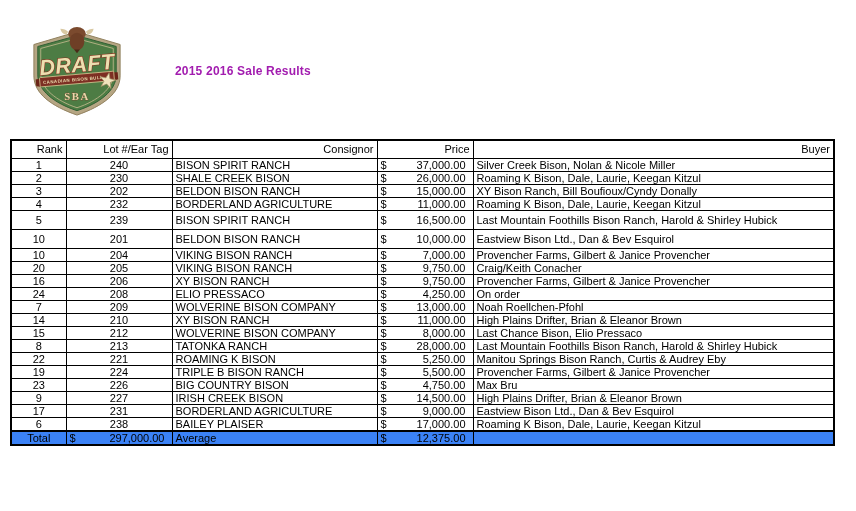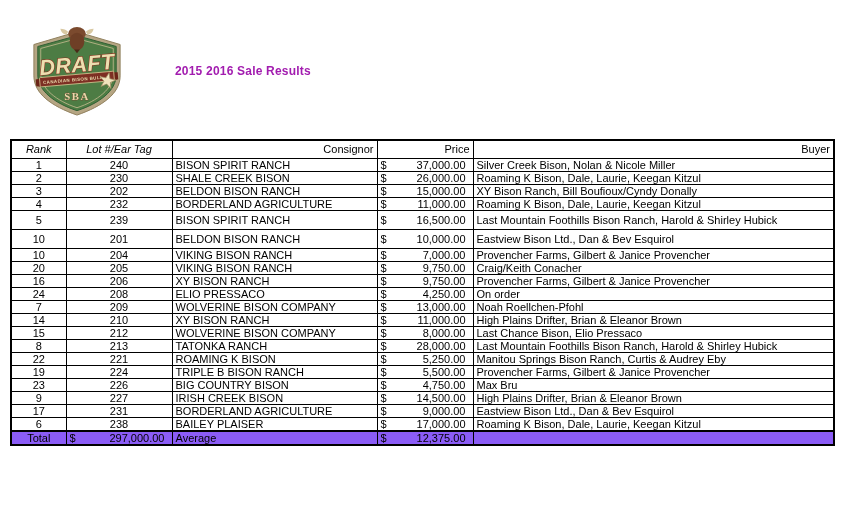--- a/index.html
+++ b/index.html
@@ -14,28 +14,28 @@
   .sale-table{position:absolute;left:10px;top:139px;width:823px;border-collapse:collapse;table-layout:fixed;font-size:11px;}
   .sale-table col.w-rank{width:55px;}
   .sale-table col.w-lot{width:106px;}
   .sale-table col.w-consignor{width:205px;}
   .sale-table col.w-price{width:96px;}
   .sale-table col.w-buyer{width:361px;}
   .sale-table{border:2px solid #000;}
   .sale-table th,.sale-table td{border:1px solid #000;padding:0 3px;overflow:hidden;white-space:nowrap;font-weight:normal;}
   .sale-table thead tr{height:18px;}
   .sale-table thead th{text-align:right;border-bottom:1.5px solid #000;border-top:2px solid #000;}
-  .sale-table thead th.c-rank,.sale-table thead th.c-lot{text-align:center;font-style:italic;}
+  .sale-table thead th.c-rank,.sale-table thead th.c-lot{}
   .sale-table tbody tr{height:13px;}
   .sale-table tbody tr.tall{height:19px;}
   .sale-table td.c-rank,.sale-table td.c-lot{text-align:center;}
   .sale-table td.c-price .pw{display:flex;justify-content:space-between;}
   .sale-table td.c-price .amt{padding-right:4px;}
   .sale-table tfoot tr{height:14px;}
-  .sale-table tfoot td{background:#8b5cf6;border-top:2px solid #000;}
+  .sale-table tfoot td{background:#3b82f6;border-top:2px solid #000;}
   .sale-table tfoot td.c-rank{text-align:center;}
   .sale-table tfoot .pw{display:flex;justify-content:space-between;}
   .sale-table tfoot .amt{padding-right:4px;}
 </style>
 </head>
 <body>
 
 <div class="page">
 
   <svg class="logo" viewBox="0 0 100 100" aria-hidden="true">

